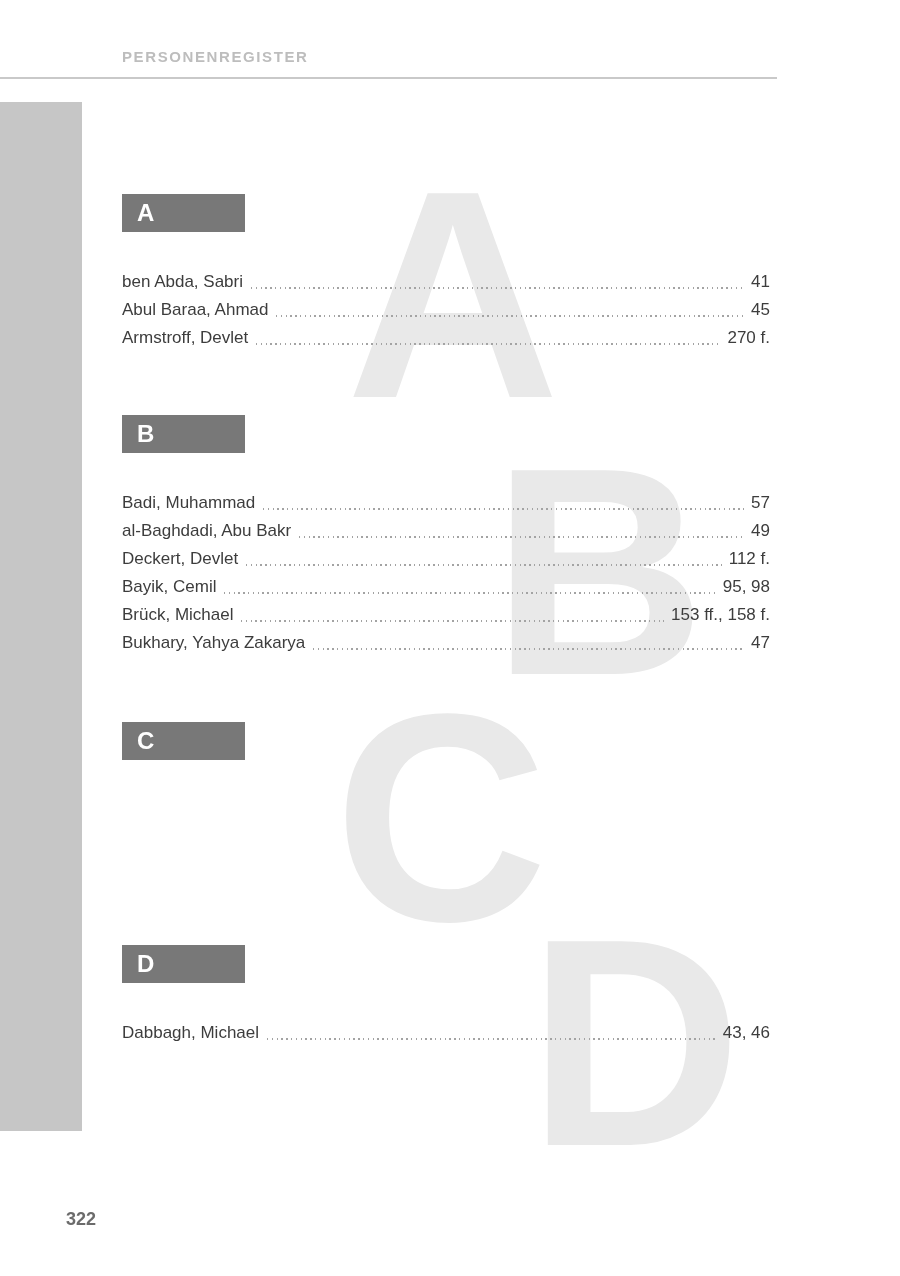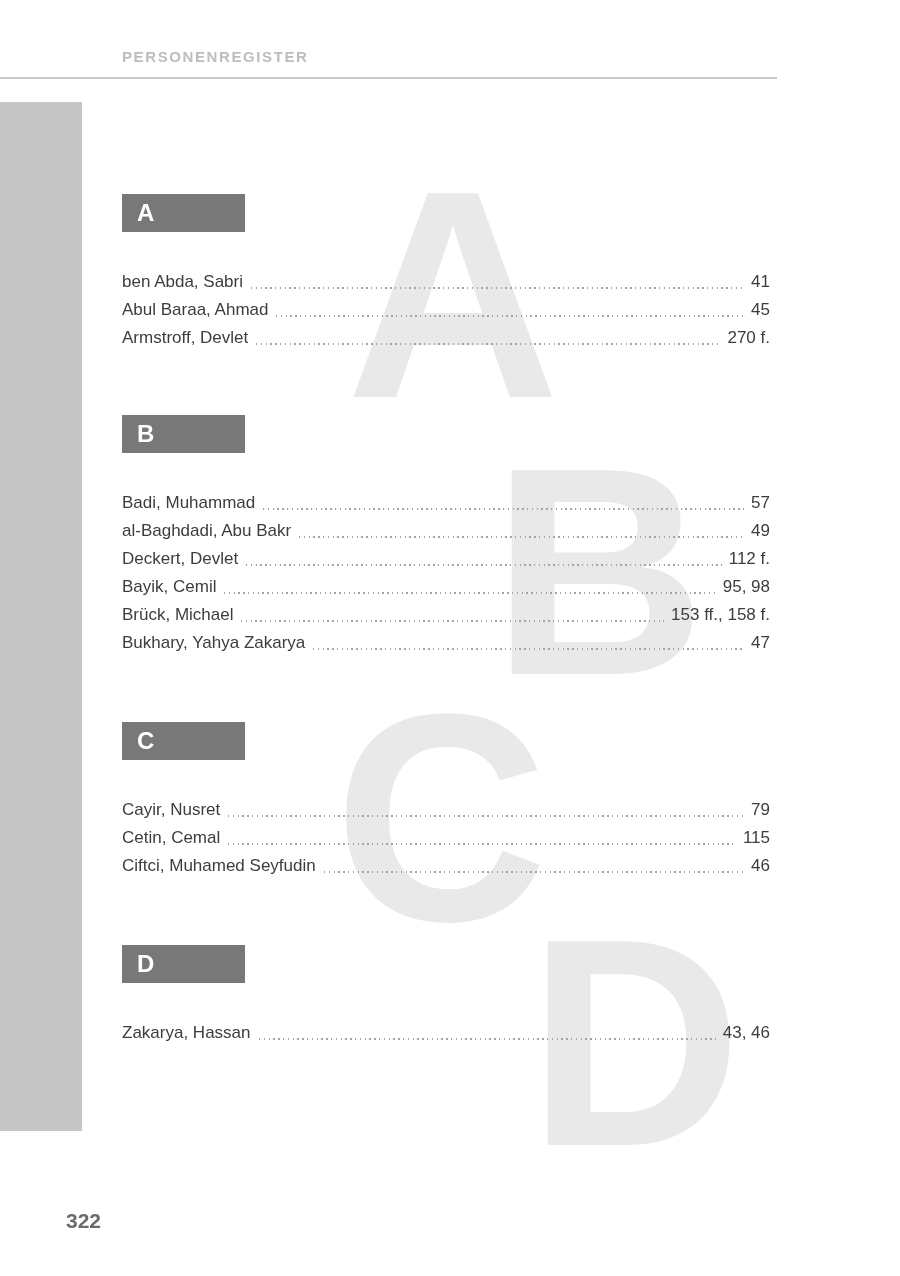--- a/index.html
+++ b/index.html
@@ -62,21 +62,21 @@
   .entry-pages{white-space:nowrap;}
   .dot-leader{
     flex:1;height:1.8px;align-self:flex-end;
     margin:0 7px 7px 8px;
     background-image:repeating-linear-gradient(90deg,
       var(--c-dot_leader) 0px, var(--c-dot_leader) 1.4px,
       transparent 1.4px, transparent 4.8px);
   }
   .folio{
     position:absolute;left:66px;top:1209px;
-    font-size:21px;font-weight:bold;color:var(--c-page_number);
+    font-size:18px;font-weight:bold;color:var(--c-page_number);
   }
 </style>
 </head>
 <body>
 
 <div class="running-head">PERSONENREGISTER</div>
 <div class="header-rule"></div>
 <div class="margin-bar"></div>
 
 <div id="watermarks">
@@ -151,48 +151,29 @@
     <span class="dot-leader"></span>
     <span class="entry-pages">47</span>
   </div>
 </div>
   </div>
 
   <div class="section pos-c">
     <div class="letter-box">
       <span class="letter-box-label">C</span>
     </div>
-    <div class="entries">
-  <div class="entry">
-    <span class="entry-name">Cayir, Nusret</span>
-    <span class="dot-leader"></span>
-    <span class="entry-pages">79</span>
-  </div>
-
-  <div class="entry">
-    <span class="entry-name">Cetin, Cemal</span>
-    <span class="dot-leader"></span>
-    <span class="entry-pages">115</span>
-  </div>
-
-  <div class="entry">
-    <span class="entry-name">Ciftci, Muhamed Seyfudin</span>
-    <span class="dot-leader"></span>
-    <span class="entry-pages">46</span>
-  </div>
-</div>
   </div>
 
   <div class="section pos-d">
     <div class="letter-box">
       <span class="letter-box-label">D</span>
     </div>
     <div class="entries">
   <div class="entry">
-    <span class="entry-name">Zakarya, Hassan</span>
+    <span class="entry-name">Dabbagh, Michael</span>
     <span class="dot-leader"></span>
     <span class="entry-pages">43, 46</span>
   </div>
 
 </div>
   </div>
 </div>
 
 <div class="folio">322</div>
 

